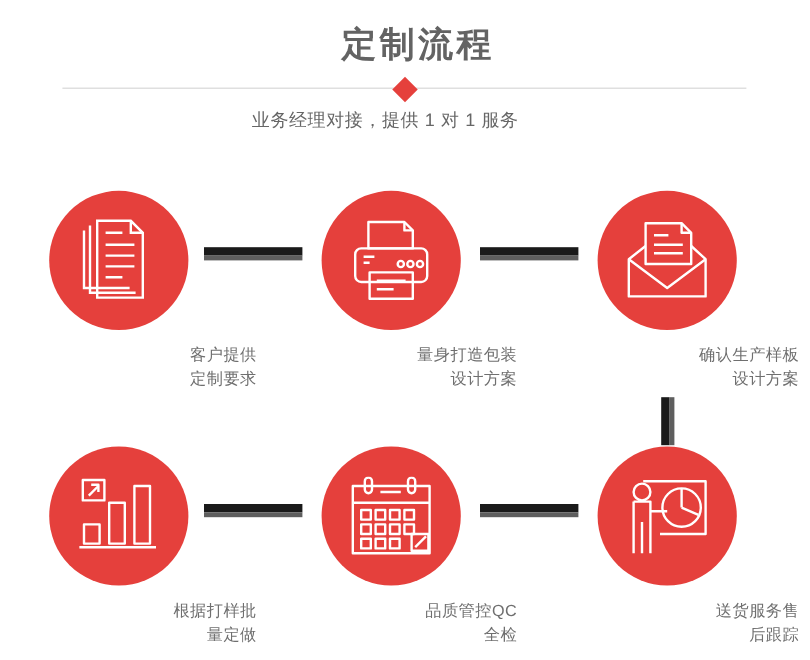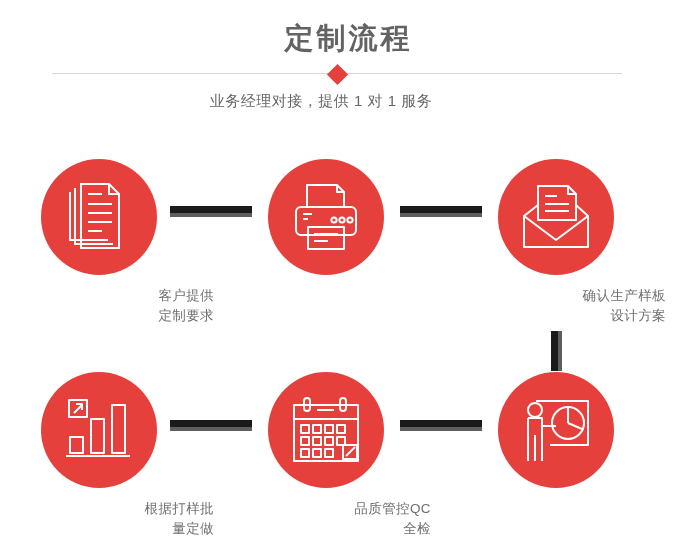--- a/index.html
+++ b/index.html
@@ -229,20 +229,22 @@
           <circle cx="44" cy="39" r="2.6"></circle>
           <circle cx="52" cy="39" r="2.6"></circle>
           <circle cx="60" cy="39" r="2.6"></circle>
           <rect x="18" y="46" width="36" height="22"></rect>
           <line x1="24" y1="53" x2="48" y2="53"></line>
           <line x1="24" y1="60" x2="38" y2="60"></line>
         </g>
       </svg>
     </div>
   </div>
+  <div class="node-label" id="label-2">量身打造包装
+设计方案</div>
 
   <div class="node" id="node-3">
     <div class="circle">
       <svg width="72" height="66" viewBox="0 0 72 66">
         <g fill="none" stroke="#ffffff" stroke-width="2" stroke-linejoin="round">
           <path d="M18,2 L48,2 L56,10 L56,36 L18,36 Z"></path>
           <path d="M48,2 L48,10 L56,10"></path>
           <line x1="25" y1="12" x2="37" y2="12"></line>
           <line x1="25" y1="20" x2="49" y2="20"></line>
           <line x1="25" y1="27" x2="49" y2="27"></line>
@@ -313,14 +315,16 @@
           <path d="M15,40 L15,66"></path>
           <path d="M22,40 L22,66"></path>
           <path d="M22,31 L36,31"></path>
           <circle cx="48" cy="28" r="16"></circle>
           <path d="M48,28 L48,12"></path>
           <path d="M48,28 L62,34"></path>
         </g>
       </svg>
     </div>
   </div>
+  <div class="node-label" id="label-6">送货服务售
+后跟踪</div>
 
 </div>
 
 </body></html>

